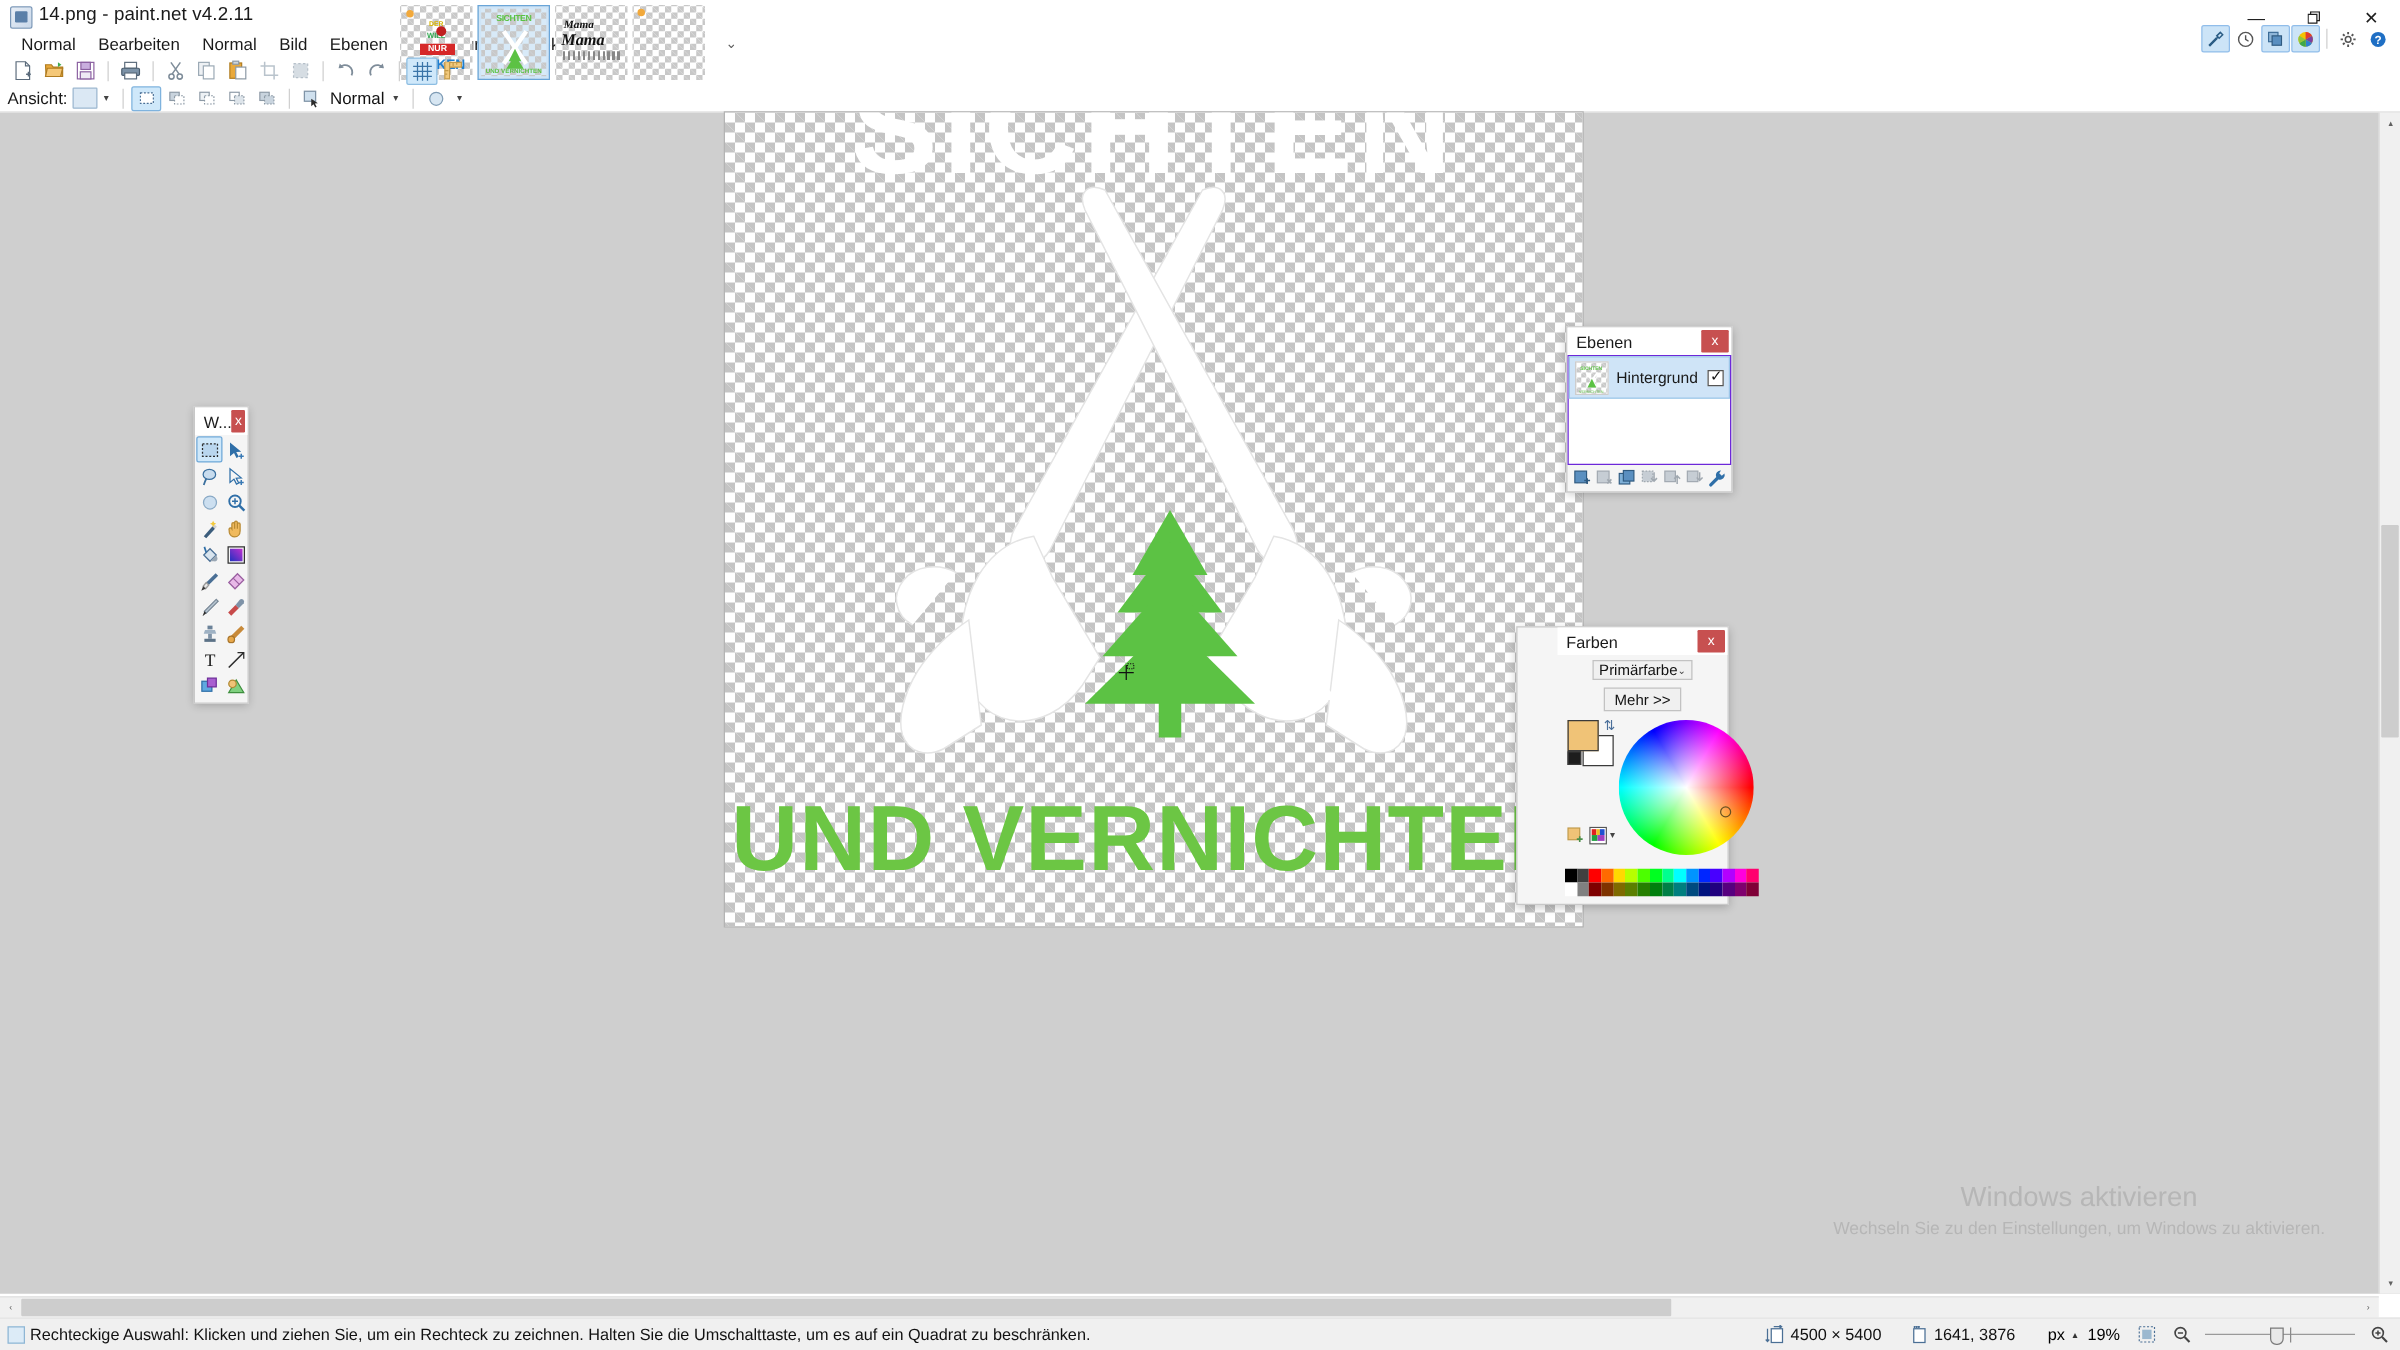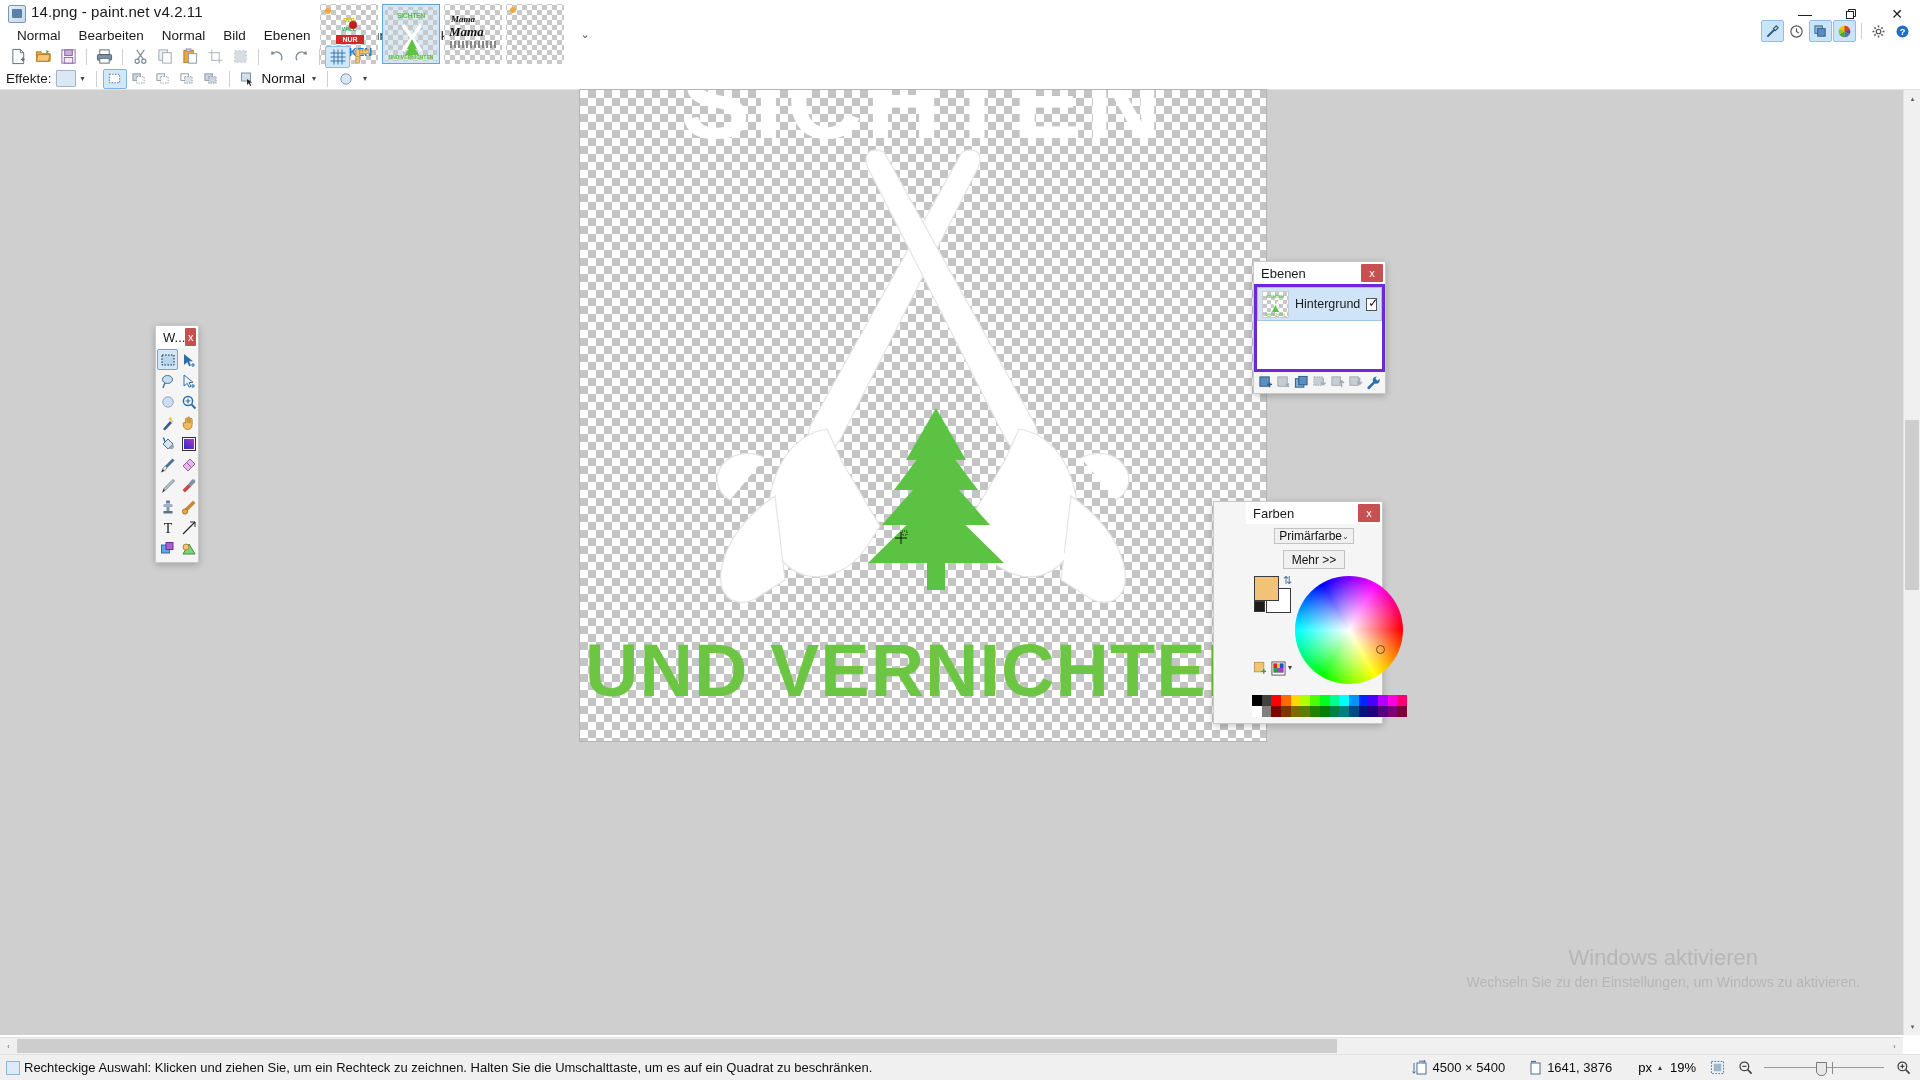--- a/index.html
+++ b/index.html
@@ -155,21 +155,21 @@
   #tools .win-head { width:100%; }
   .tools-grid { display:grid; grid-template-columns:repeat(2,21px); gap:0px; padding:1px 0 3px 1px; }
   .tool {
     width:21px; height:21px; display:flex; align-items:center; justify-content:center;
     border:1px solid transparent; border-radius:2px;
   }
   .tool.on { background:#cfe8fa; border-color:#6ea8d8; }
 
   
   #layers { left:1253px; top:261px; width:133px; }
-  .layer-list { height:88px; background:#fff; border:3px solid #6d28d9; margin:0; }
+  .layer-list { height:88px; background:#fff; border:1px solid #6d28d9; margin:0; }
   .layer-row {
     display:flex; align-items:center; height:34px; background:#cfe4f7;
     border:1px solid #9cc7e8; padding:0 4px; gap:6px;
   }
   .layer-thumb {
     width:27px; height:27px; flex:0 0 27px;
     background-color:#fff;
     background-image:
       linear-gradient(45deg,#c8c8c8 25%,transparent 25%,transparent 75%,#c8c8c8 75%),
       linear-gradient(45deg,#c8c8c8 25%,transparent 25%,transparent 75%,#c8c8c8 75%);
@@ -448,21 +448,21 @@
           <path d="M2 2h14v4H2z" fill="#f2c97d" stroke="#c49a4a"></path>
           <path d="M2 2v14h4V2" fill="#f2c97d" stroke="#c49a4a"></path>
           <g stroke="#c49a4a">
             <path d="M6 2v2M9 2v3M12 2v2M2 9h3M2 12h2"></path>
           </g>
         </svg>
     </div>
   </div>
 
   <div class="optbar">
-    <div class="opt-label">Effekte:</div>
+    <div class="opt-label">Ansicht:</div>
     <div class="opt-box"></div>
     <div class="opt-caret">▾</div>
     <div class="opt-sep"></div>
     <div class="opt-btn on">
       <svg width="15" height="15" viewBox="0 0 16 16">
           <rect x="2.5" y="3.5" width="11" height="9" fill="#fff" stroke="#4a6f95" stroke-dasharray="1.6 1.4"></rect>
         </svg>
     </div>
     <div class="opt-btn">
       <svg width="15" height="15" viewBox="0 0 16 16">

